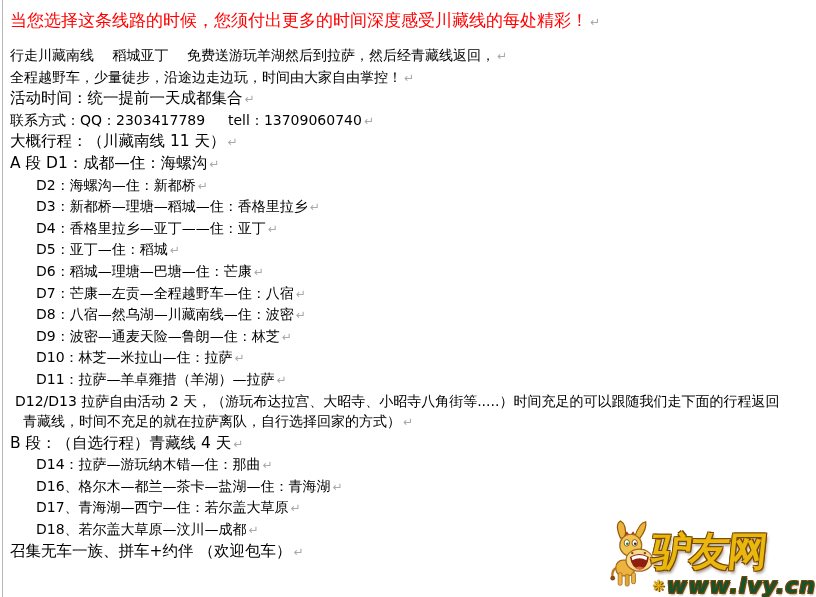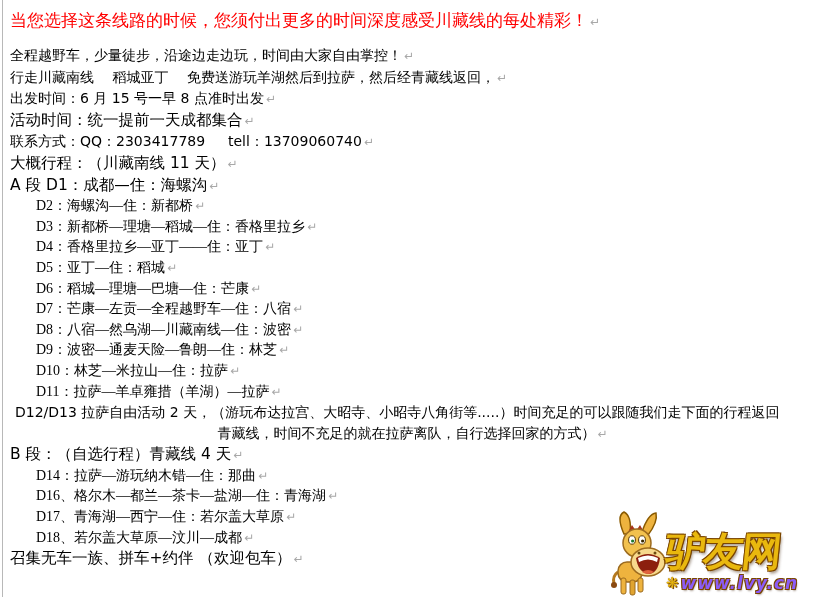--- a/index.html
+++ b/index.html
@@ -6,52 +6,51 @@
   html,body { width:816px; height:597px; background:#ffffff; overflow:hidden;
     font-family:"DejaVu Sans", sans-serif; }
   .page { position:relative; width:808px; height:597px; background:#fff; }
   .left-rule { position:absolute; left:2px; top:0; bottom:0; width:1px;
     background:#b8b8b8; }
   .content { position:absolute; left:10px; top:8px; right:6px; }
   .title { color:#ff0000; font-size:17px; line-height:24px; margin-bottom:11px;
     white-space:pre-wrap; }
   .l { font-size:14px; line-height:20.6px; color:#000; white-space:pre-wrap; }
   .l.em { font-size:15.5px; }
-  .l.ind { margin-left:26px;font-family:Liberation Serif, serif; }
+  .l.ind { margin-left:26px; }
   .l.ind-sm { margin-left:5px; }
-  .l.ind-cont { margin-left:13px;text-align:center; }
+  .l.ind-cont { margin-left:13px; }
   .pm { color:#a8a8a8; font-size:12px; margin-left:2px; }
   
   .watermark { position:absolute; left:608px; top:510px; width:208px; height:87px;
     display:flex; align-items:flex-start; pointer-events:none; }
   .wm-right { display:flex; flex-direction:column; align-items:flex-start; margin-left:-6px; }
   .brand { font-weight:bold; font-size:40px; line-height:42px; margin-top:20px;
     color:#e9b80e; letter-spacing:-2px; transform:skewX(-6deg);
     text-shadow:-1px -1px 0 #7a4500, 1px -1px 0 #7a4500, -1px 1px 0 #7a4500,
       1px 1px 0 #7a4500, 2px 3px 3px rgba(60,30,0,.45); }
   .url-row { display:flex; align-items:center; margin-top:1px; }
   .swirl { font-size:15px; color:#e9b80e; margin-right:2px;
     text-shadow:0 0 1px #7a4500, 1px 1px 0 #7a4500; }
-  .site-url { font-weight:bold; font-style:italic; font-size:17px; color:#8b5cf6;
+  .site-url { font-weight:bold; font-style:italic; font-size:22px; color:#14532d;
     letter-spacing:1px;
     text-shadow:-1px -1px 0 #7a4500, 1px -1px 0 #7a4500, -1px 1px 0 #7a4500,
       1px 1px 0 #7a4500, 1px 2px 2px rgba(60,30,0,.4); }
 </style>
 </head>
 <body>
 
 <div class="page">
   <div class="left-rule"></div>
 
   <div class="content">
     <div class="title"><span>当您选择这条线路的时候，您须付出更多的时间深度感受川藏线的每处精彩！</span><span class="pm">↵</span></div>
 
+    <div class="l"><span>行走川藏南线　 稻城亚丁　 免费送游玩羊湖然后到拉萨，然后经青藏线返回，</span><span class="pm">↵</span></div>
     <div class="l"><span>全程越野车，少量徒步，沿途边走边玩，时间由大家自由掌控！</span><span class="pm">↵</span></div>
-    <div class="l"><span>行走川藏南线　 稻城亚丁　 免费送游玩羊湖然后到拉萨，然后经青藏线返回，</span><span class="pm">↵</span></div>
-    <div class="l"><span>出发时间：6 月 15 号一早 8 点准时出发</span><span class="pm">↵</span></div>
     <div class="l em"><span>活动时间：统一提前一天成都集合</span><span class="pm">↵</span></div>
     <div class="l"><span>联系方式：QQ：2303417789　  tell：13709060740</span><span class="pm">↵</span></div>
     <div class="l em"><span>大概行程：（川藏南线 11 天）</span><span class="pm">↵</span></div>
     <div class="l em"><span>A 段 D1：成都—住：海螺沟</span><span class="pm">↵</span></div>
     <div class="l ind"><span>D2：海螺沟—住：新都桥</span><span class="pm">↵</span></div>
     <div class="l ind"><span>D3：新都桥—理塘—稻城—住：香格里拉乡</span><span class="pm">↵</span></div>
     <div class="l ind"><span>D4：香格里拉乡—亚丁——住：亚丁</span><span class="pm">↵</span></div>
     <div class="l ind"><span>D5：亚丁—住：稻城</span><span class="pm">↵</span></div>
     <div class="l ind"><span>D6：稻城—理塘—巴塘—住：芒康</span><span class="pm">↵</span></div>
     <div class="l ind"><span>D7：芒康—左贡—全程越野车—住：八宿</span><span class="pm">↵</span></div>

